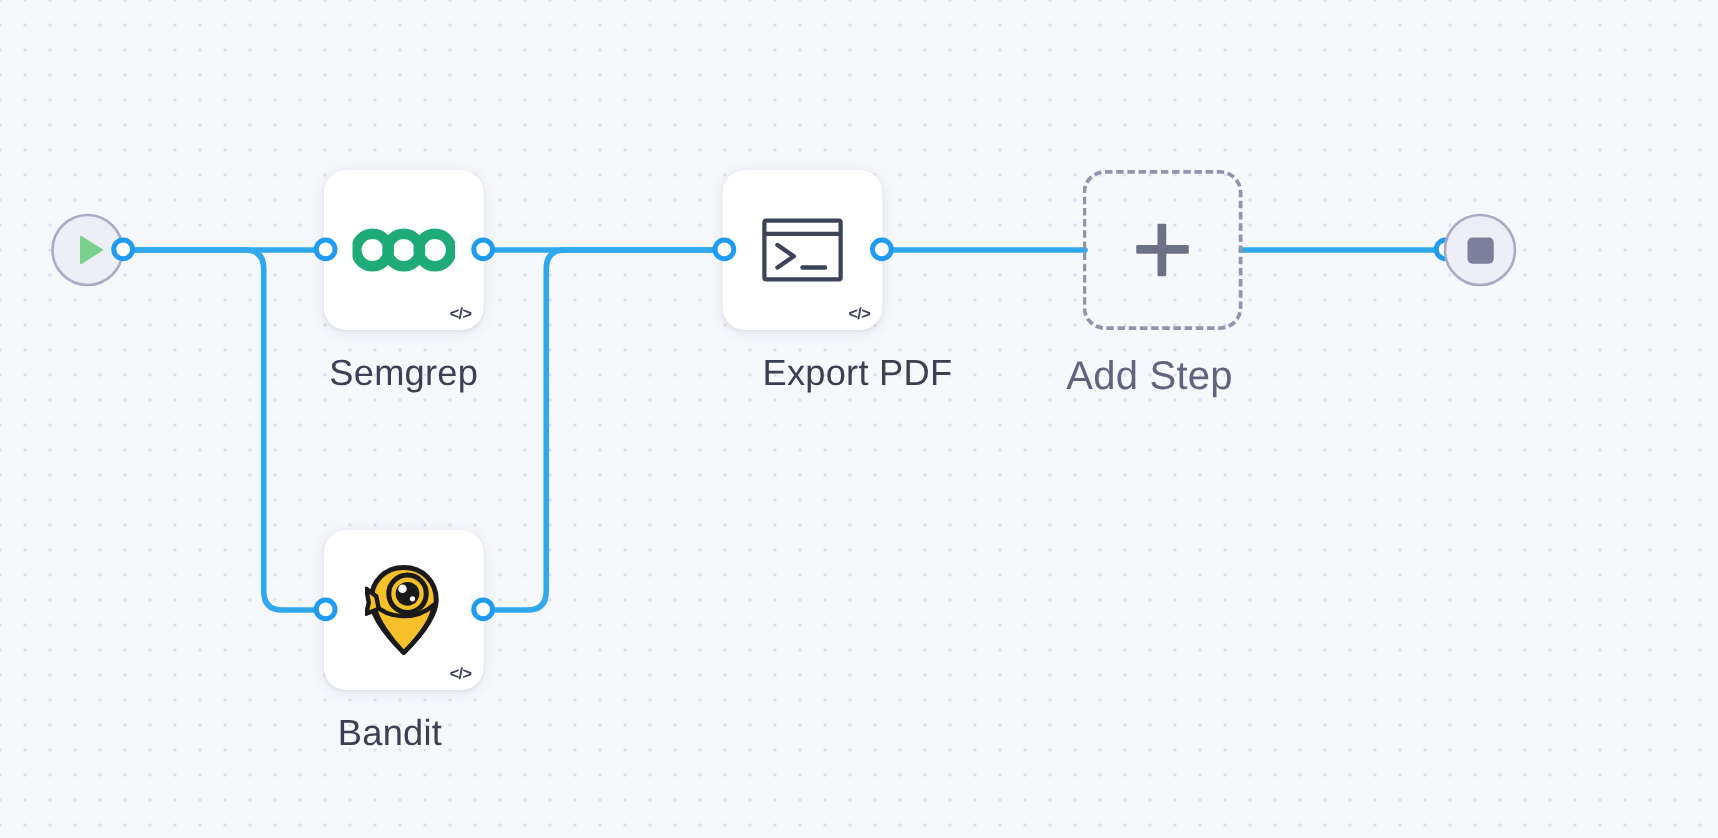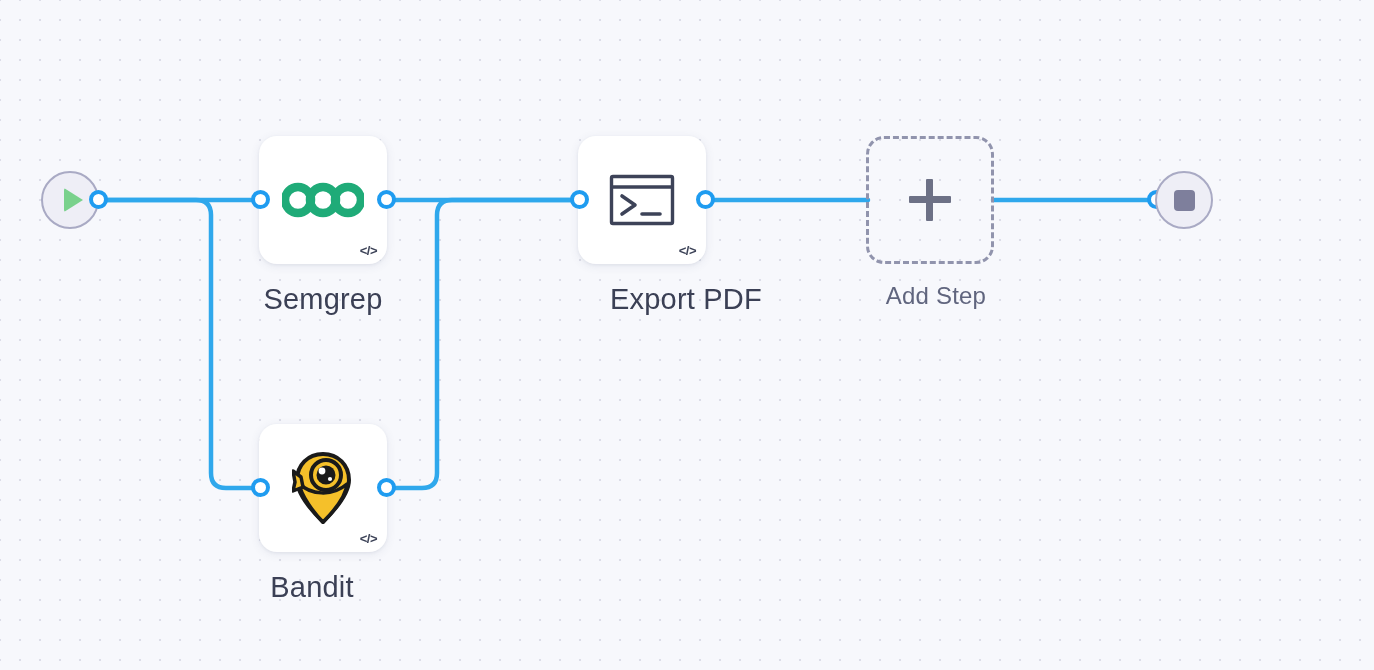--- a/index.html
+++ b/index.html
@@ -143,22 +143,22 @@
     color: #3b4055;
     font-size: 29px;
     font-weight: 400;
     white-space: nowrap;
     letter-spacing: 0.2px;
   }
   .label-semgrep { left: 259px; top: 283px; width: 128px; }
   .label-bandit  { left: 248px; top: 571px; width: 128px; }
   .label-pdf     { left: 578px; top: 283px; width: 128px; margin-left: 32px; }
   .label-add {
-    left: 872px; top: 282px; width: 128px;
-    font-size: 24px;
+    left: 853px; top: 282px; width: 128px;
+    font-size: 32px;
     color: #60657e;
   }
 
   
   .port {
     position: absolute;
     width: 19px;
     height: 19px;
     border-radius: 50%;
     background: #ffffff;

